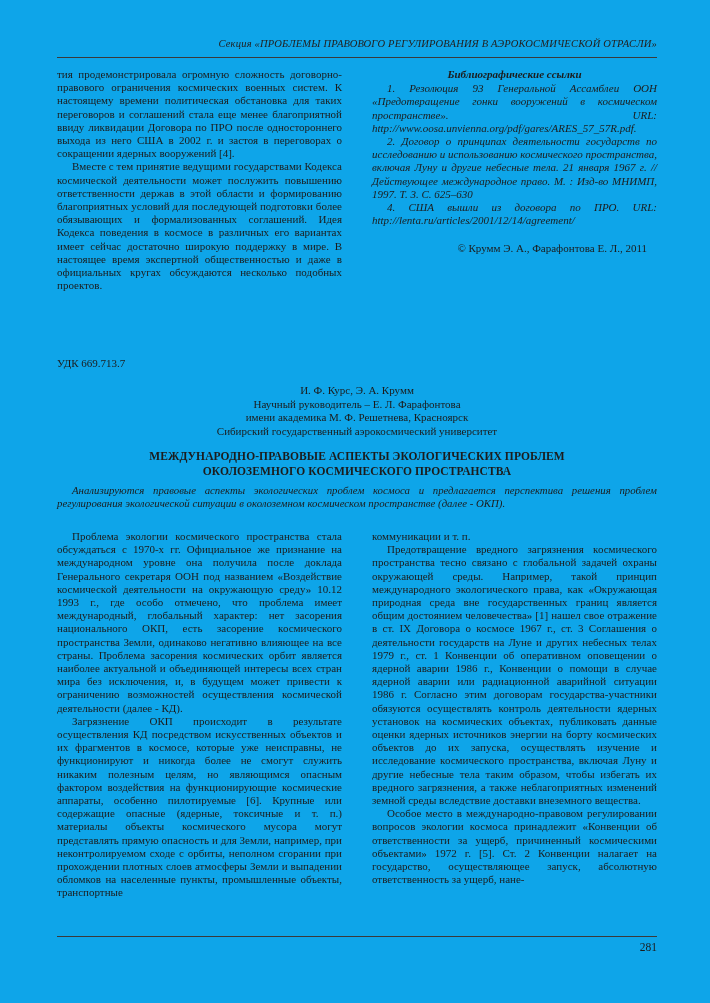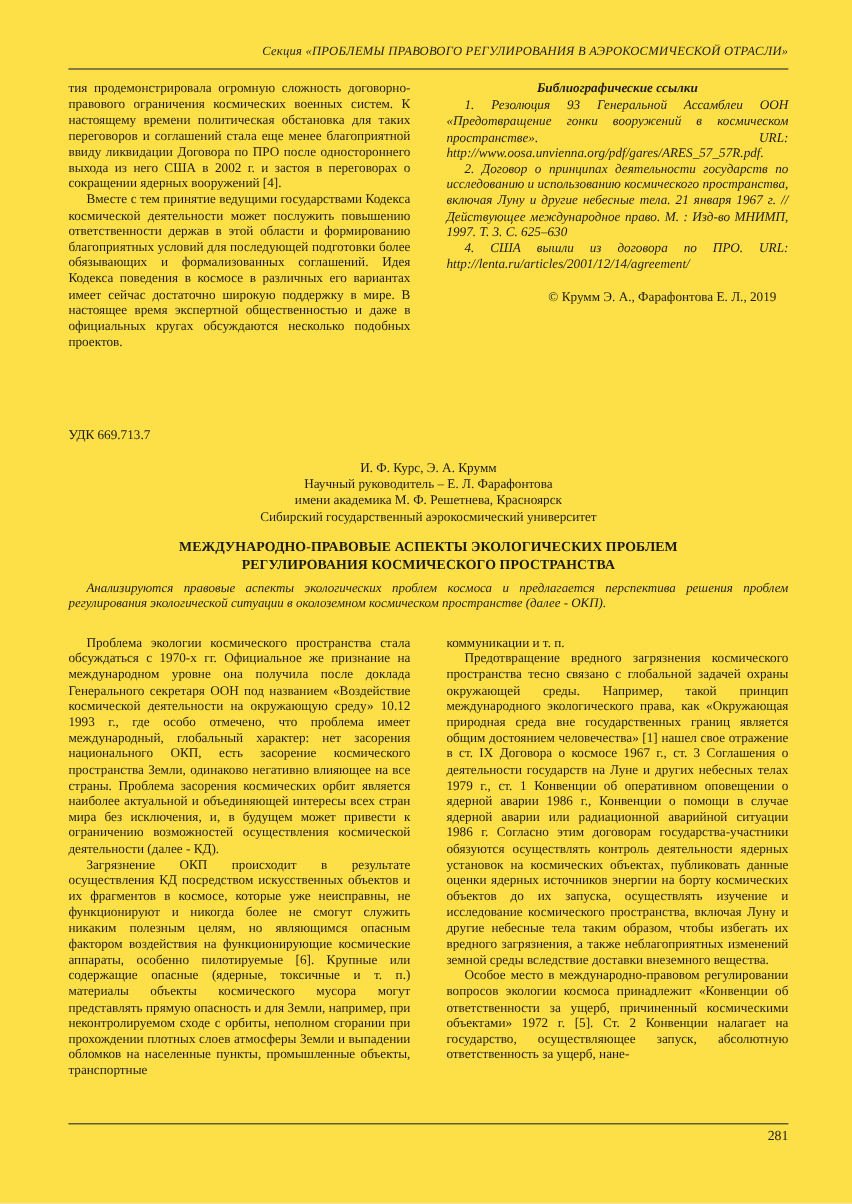--- a/index.html
+++ b/index.html
@@ -1,21 +1,21 @@
 <!DOCTYPE html>
 <html lang="ru"><head>
 <meta charset="utf-8">
 <style>
   html, body { margin: 0; padding: 0; background: #e8e8e8; }
   .page {
     position: relative;
     width: 710px;
     height: 1003px;
     margin: 0 auto;
-    background: #fde047;
+    background: #0ea5e9;
     font-family: "Liberation Serif", "DejaVu Serif", serif;
     color: #1c1c1c;
     overflow: hidden;
   }
 
   
   .running-header {
     position: absolute;
     top: 38px; left: 57px; width: 600px;
     text-align: right;
@@ -135,36 +135,36 @@
   <section class="two-col top-section">
     <div class="col">
       <p class="para continue">тия продемонстрировала огромную сложность договорно-правового ограничения космических военных систем. К настоящему времени политическая обстановка для таких переговоров и соглашений стала еще менее благоприятной ввиду ликвидации Договора по ПРО после одностороннего выхода из него США в 2002 г. и застоя в переговорах о сокращении ядерных вооружений [4].</p>
       <p class="para indent">Вместе с тем принятие ведущими государствами Кодекса космической деятельности может послужить повышению ответственности держав в этой области и формированию благоприятных условий для последующей подготовки более обязывающих и формализованных соглашений. Идея Кодекса поведения в космосе в различных его вариантах имеет сейчас достаточно широкую поддержку в мире. В настоящее время экспертной общественностью и даже в официальных кругах обсуждаются несколько подобных проектов.</p>
     </div>
     <div class="col">
       <p class="refs-heading">Библиографические ссылки</p>
       <p class="ref">1. Резолюция 93 Генеральной Ассамблеи ООН «Предотвращение гонки вооружений в космическом пространстве». URL: http://www.oosa.unvienna.org/pdf/gares/ARES_57_57R.pdf.</p>
       <p class="ref">2. Договор о принципах деятельности государств по исследованию и использованию космического пространства, включая Луну и другие небесные тела. 21 января 1967 г. // Действующее международное право. М. : Изд-во МНИМП, 1997. Т. 3. С. 625–630</p>
       <p class="ref">4. США вышли из договора по ПРО. URL: http://lenta.ru/articles/2001/12/14/agreement/</p>
-      <p class="copyright">© Крумм Э. А., Фарафонтова Е. Л., 2019</p>
+      <p class="copyright">© Крумм Э. А., Фарафонтова Е. Л., 2011</p>
     </div>
   </section>
 
   <div class="udc">УДК 669.713.7</div>
 
   <div class="authors-block">
     <div>И. Ф. Курс, Э. А. Крумм</div>
     <div>Научный руководитель – Е. Л. Фарафонтова</div>
     <div>имени академика М. Ф. Решетнева, Красноярск</div>
     <div>Сибирский государственный аэрокосмический университет</div>
   </div>
 
   <h1 class="article-title">
     <span>МЕЖДУНАРОДНО-ПРАВОВЫЕ АСПЕКТЫ ЭКОЛОГИЧЕСКИХ ПРОБЛЕМ</span><br>
-    <span>РЕГУЛИРОВАНИЯ КОСМИЧЕСКОГО ПРОСТРАНСТВА</span>
+    <span>ОКОЛОЗЕМНОГО КОСМИЧЕСКОГО ПРОСТРАНСТВА</span>
   </h1>
 
   <p class="abstract">Анализируются правовые аспекты экологических проблем космоса и предлагается перспектива решения проблем регулирования экологической ситуации в околоземном космическом пространстве (далее - ОКП).</p>
 
   <section class="two-col body-section">
     <div class="col">
       <p class="para indent">Проблема экологии космического пространства стала обсуждаться с 1970-х гг. Официальное же признание на международном уровне она получила после доклада Генерального секретаря ООН под названием «Воздействие космической деятельности на окружающую среду» 10.12 1993 г., где особо отмечено, что проблема имеет международный, глобальный характер: нет засорения национального ОКП, есть засорение космического пространства Земли, одинаково негативно влияющее на все страны. Проблема засорения космических орбит является наиболее актуальной и объединяющей интересы всех стран мира без исключения, и, в будущем может привести к ограничению возможностей осуществления космической деятельности (далее - КД).</p>
       <p class="para indent">Загрязнение ОКП происходит в результате осуществления КД посредством искусственных объектов и их фрагментов в космосе, которые уже неисправны, не функционируют и никогда более не смогут служить никаким полезным целям, но являющимся опасным фактором воздействия на функционирующие космические аппараты, особенно пилотируемые [6]. Крупные или содержащие опасные (ядерные, токсичные и т. п.) материалы объекты космического мусора могут представлять прямую опасность и для Земли, например, при неконтролируемом сходе с орбиты, неполном сгорании при прохождении плотных слоев атмосферы Земли и выпадении обломков на населенные пункты, промышленные объекты, транспортные</p>
     </div>
     <div class="col">

